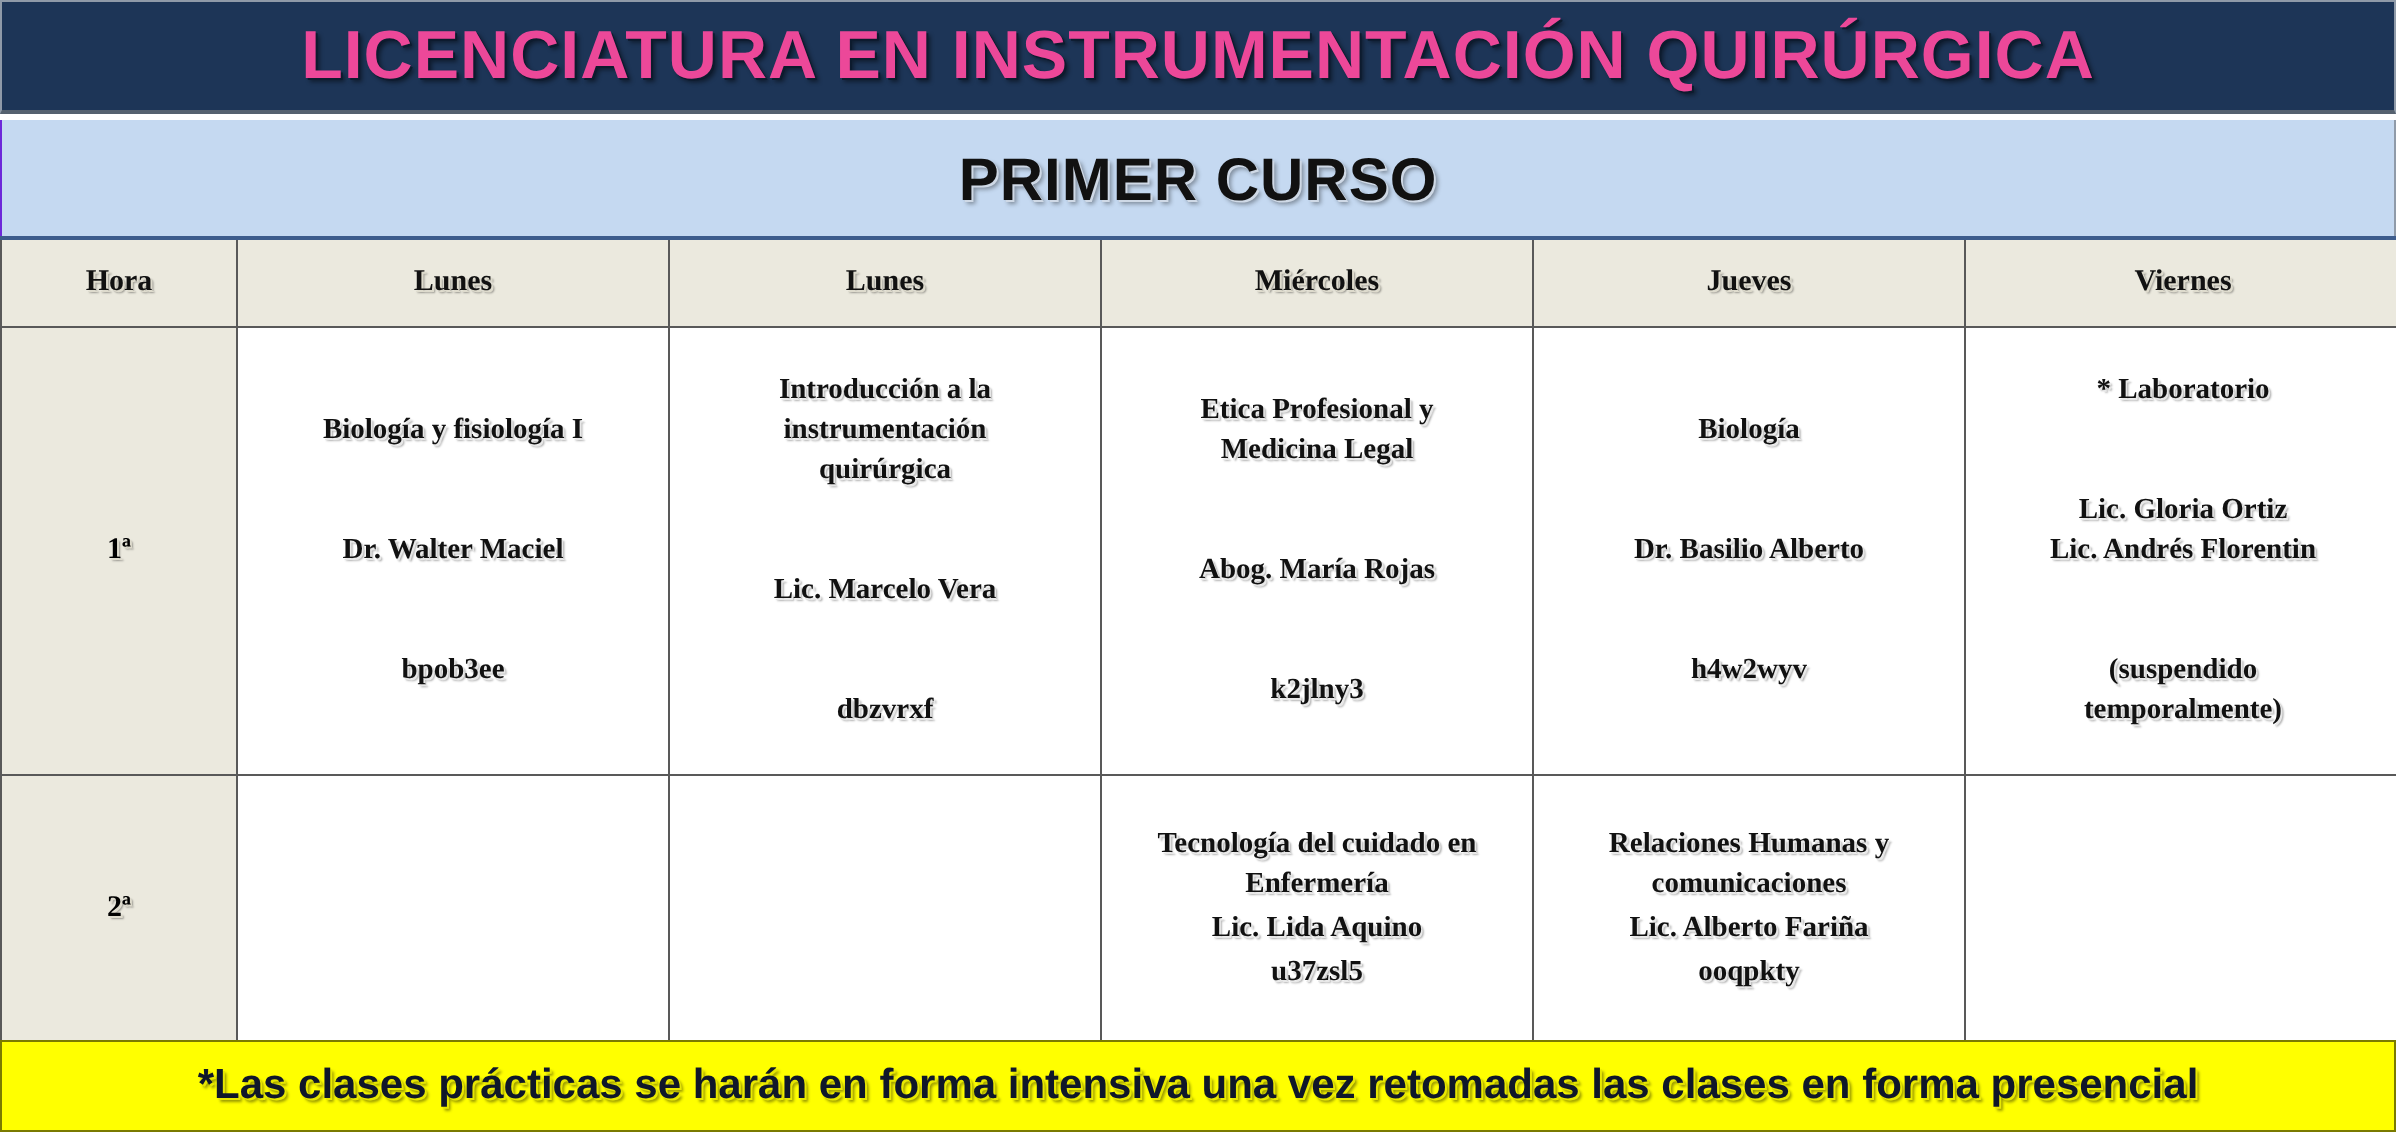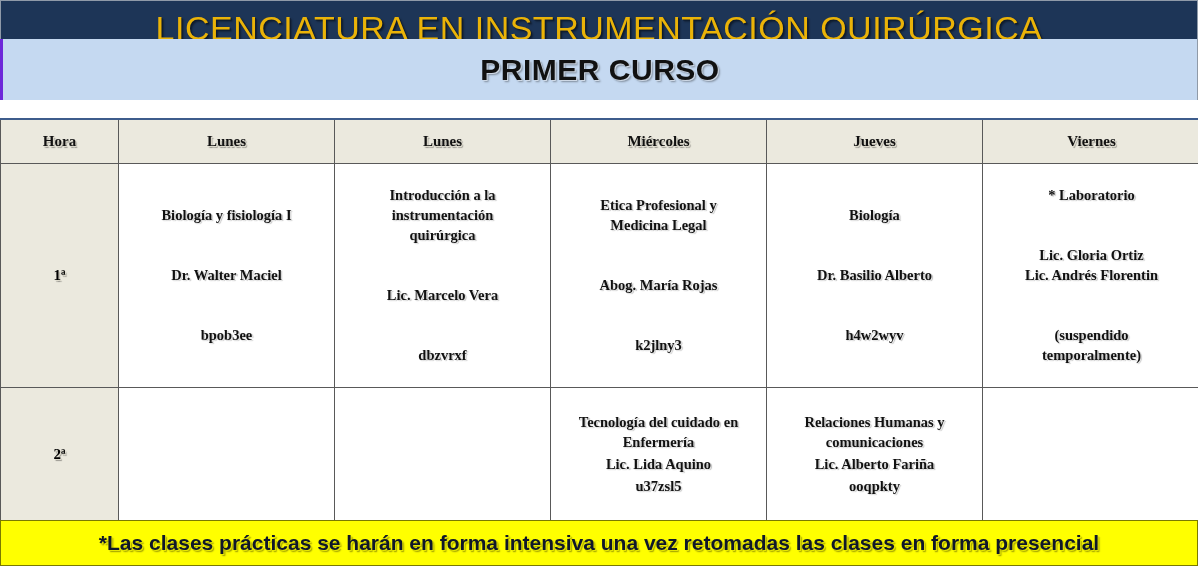--- a/index.html
+++ b/index.html
@@ -24,35 +24,35 @@
     width: 1198px;
     height: 57px;
     background: #1d3557;
     border: 1px solid #8f9aa8;
     border-bottom: 2px solid #55616f;
     display: flex;
     align-items: center;
     justify-content: center;
   }
   .title-band .title-text {
-    color: #eab308;
+    color: #ec4899;
     font-size: 34px;
-    font-weight: normal;
+    font-weight: bold;
     letter-spacing: 0.5px;
     text-shadow: 1px 1px 0 #0d1b2e, 2px 2px 2px rgba(0,0,0,0.45);
     white-space: nowrap;
   }
 
   .subtitle-band {
     position: absolute;
-    left: 0; top: 39px;
+    left: 0; top: 60px;
     width: 1198px;
     height: 61px;
     background: #c5d9f1;
-    border-left: 3px solid #6d28d9;
+    border-left: 1px solid #6d28d9;
     border-right: 1px solid #8f9aa8;
     display: flex;
     align-items: center;
     justify-content: center;
   }
   .subtitle-band .subtitle-text {
     color: #111111;
     font-size: 30px;
     font-weight: bold;
     letter-spacing: 0.5px;

